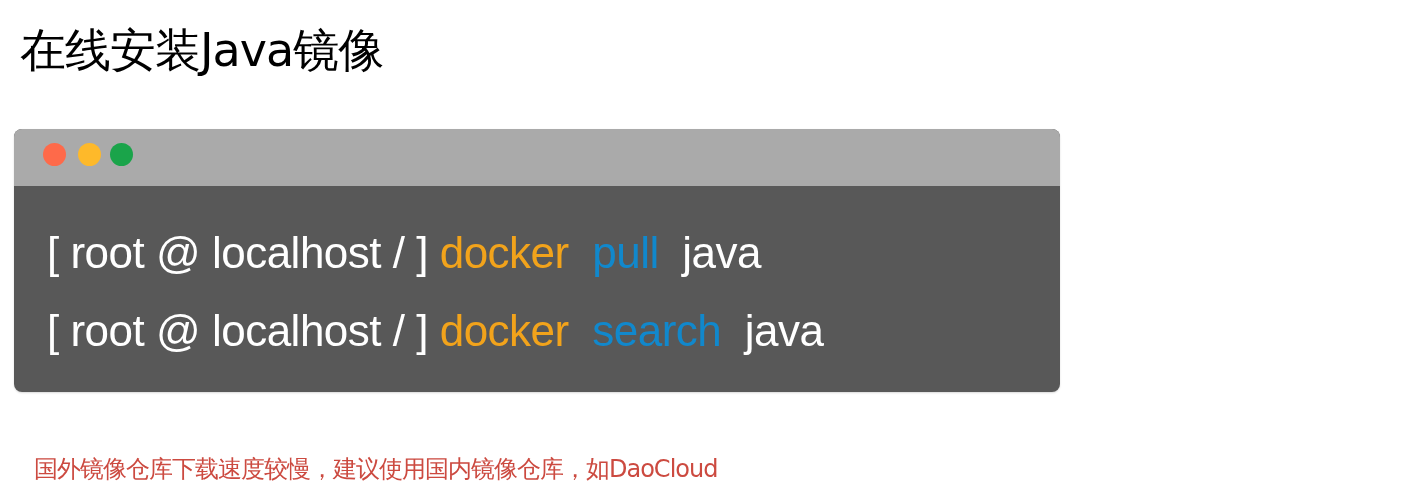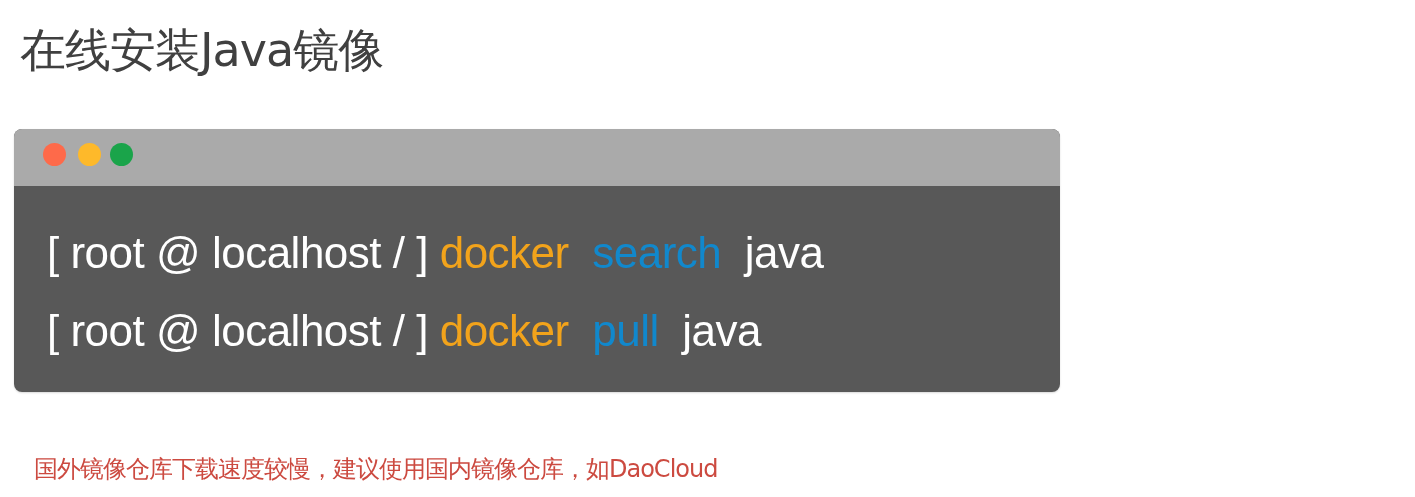--- a/index.html
+++ b/index.html
@@ -6,21 +6,21 @@
       margin: 0; padding: 0;
       width: 1415px; height: 497px;
       background: #ffffff;
       overflow: hidden;
       font-family: "DejaVu Sans", "Liberation Sans", sans-serif;
     }
     .title {
       position: absolute;
       left: 20px; top: 20px;
       font-size: 46px;
-      color: #404040;
+      color: #000000;
       letter-spacing: -1px;
       line-height: 60px;
       white-space: nowrap;
     }
     .terminal {
       position: absolute;
       left: 14px; top: 129px;
       width: 1046px; height: 263px;
       border-radius: 8px;
       overflow: hidden;
@@ -69,18 +69,18 @@
 
 <div class="title">在线安装Java镜像</div>
 
 <div class="terminal">
   <div class="titlebar">
     <span class="dot red"></span>
     <span class="dot yellow"></span>
     <span class="dot green"></span>
   </div>
   <div class="body">
+    <div class="line"><span>[ root @ localhost / ] </span><span class="cmd">docker</span>  <span class="sub">pull</span>  <span>java</span></div>
     <div class="line"><span>[ root @ localhost / ] </span><span class="cmd">docker</span>  <span class="sub">search</span>  <span>java</span></div>
-    <div class="line"><span>[ root @ localhost / ] </span><span class="cmd">docker</span>  <span class="sub">pull</span>  <span>java</span></div>
   </div>
 </div>
 
 <div class="note">国外镜像仓库下载速度较慢，建议使用国内镜像仓库，如DaoCloud</div>
 
 </body></html>

